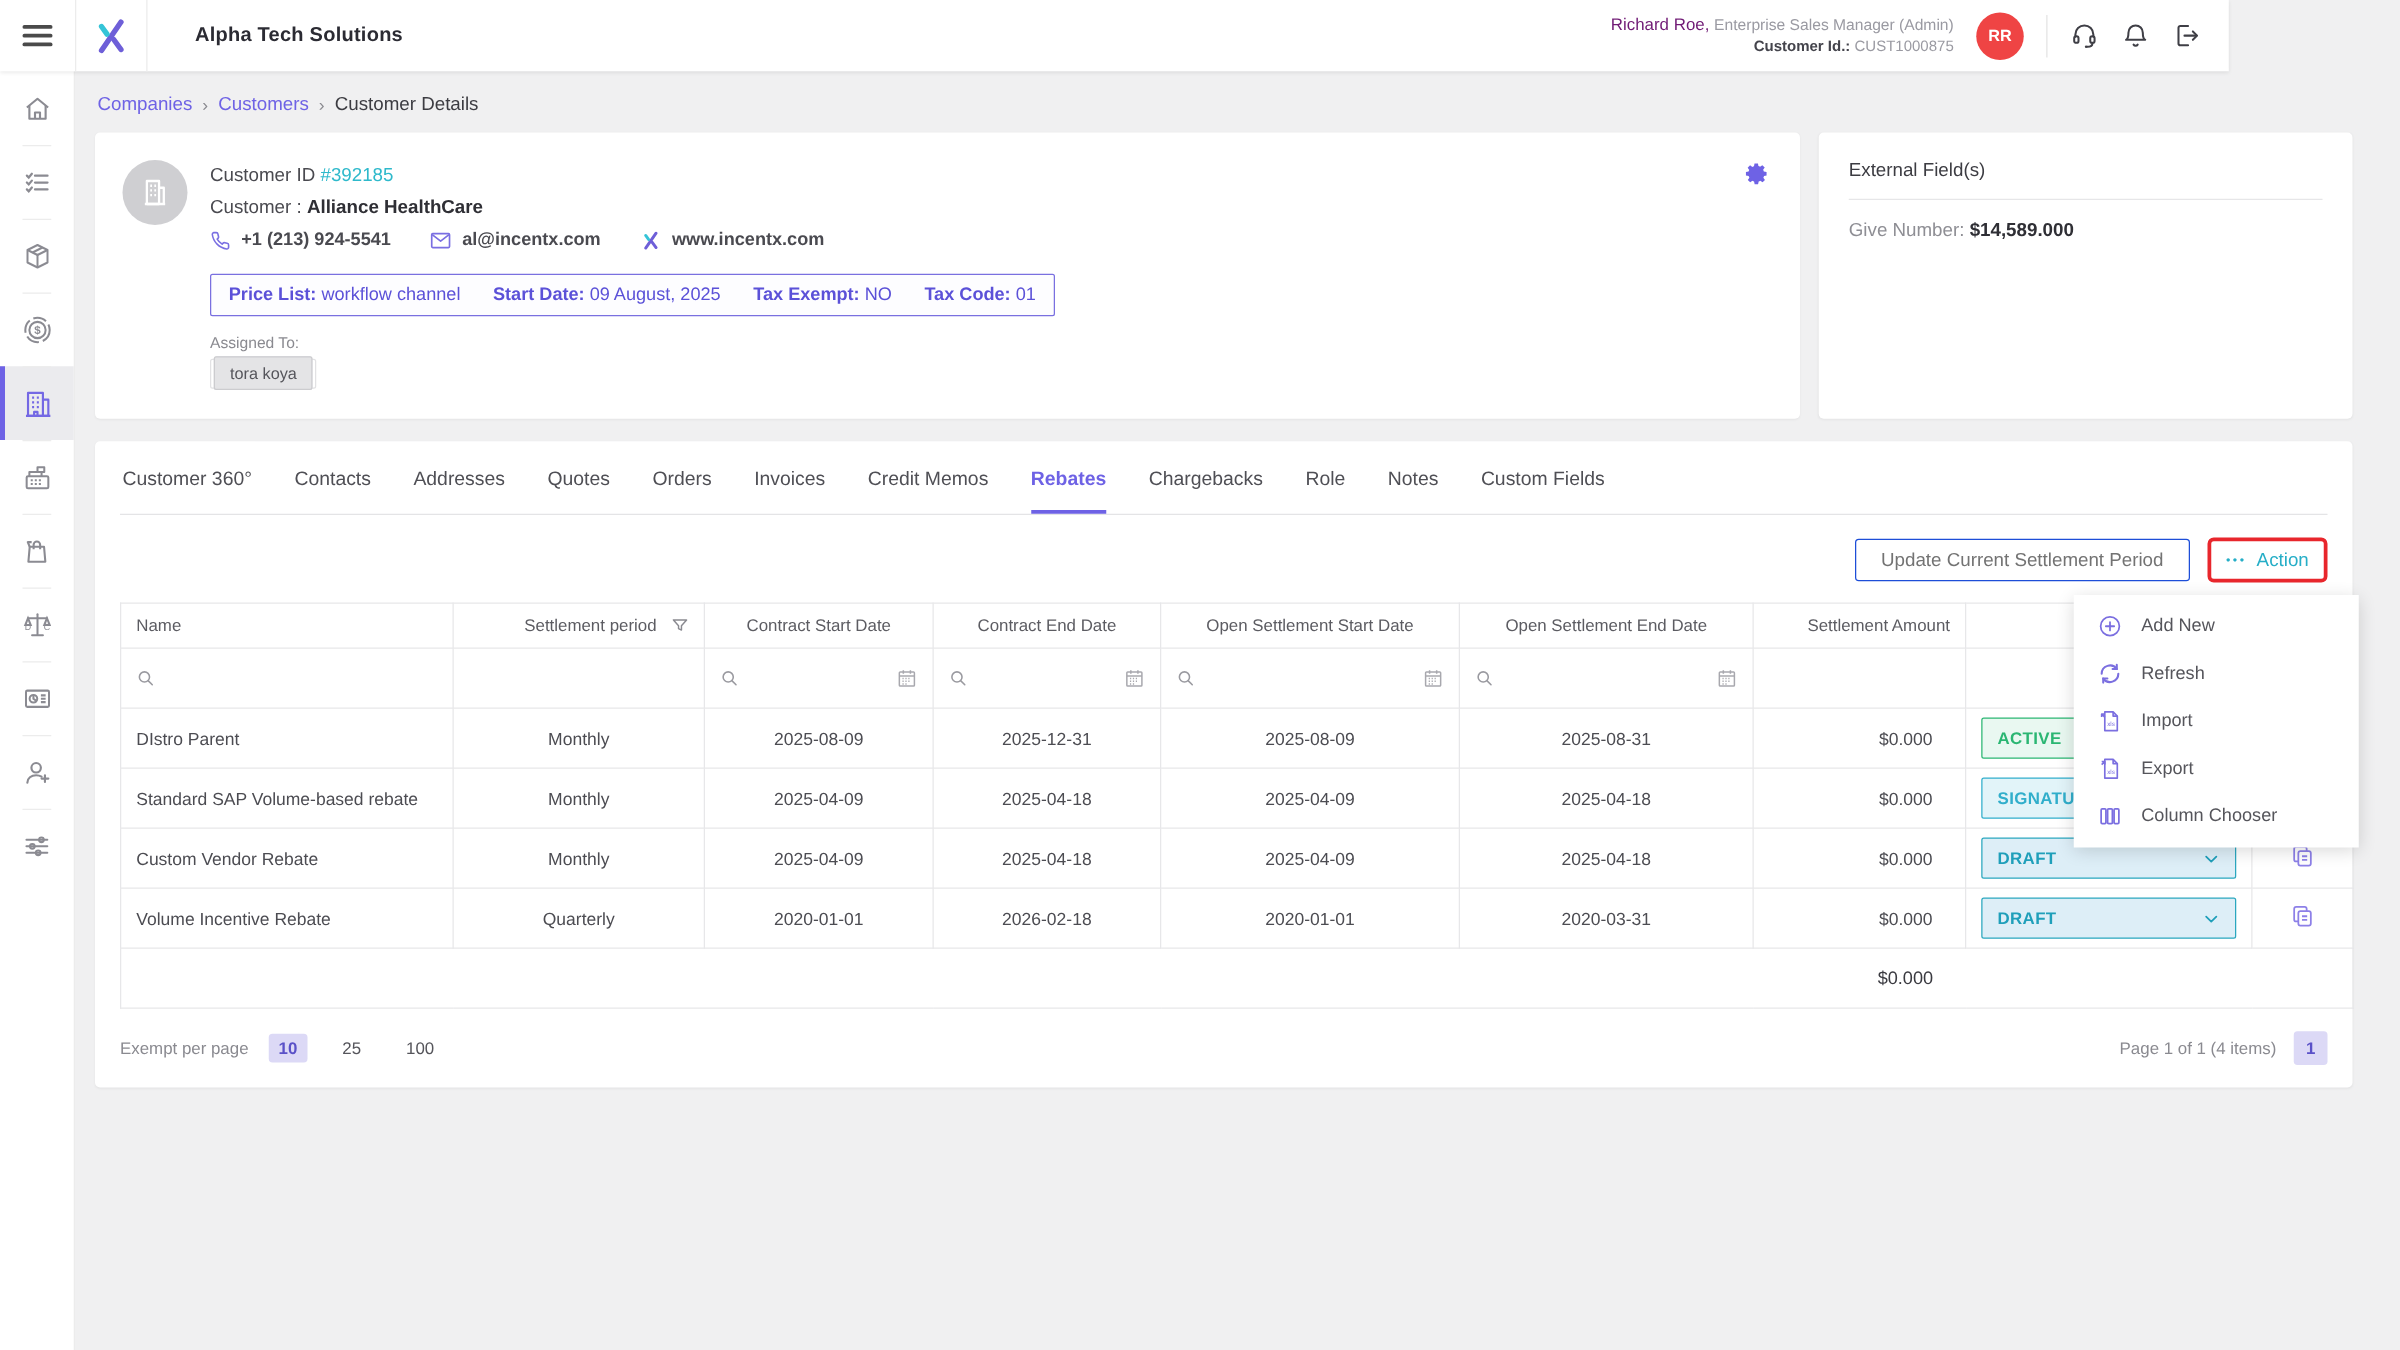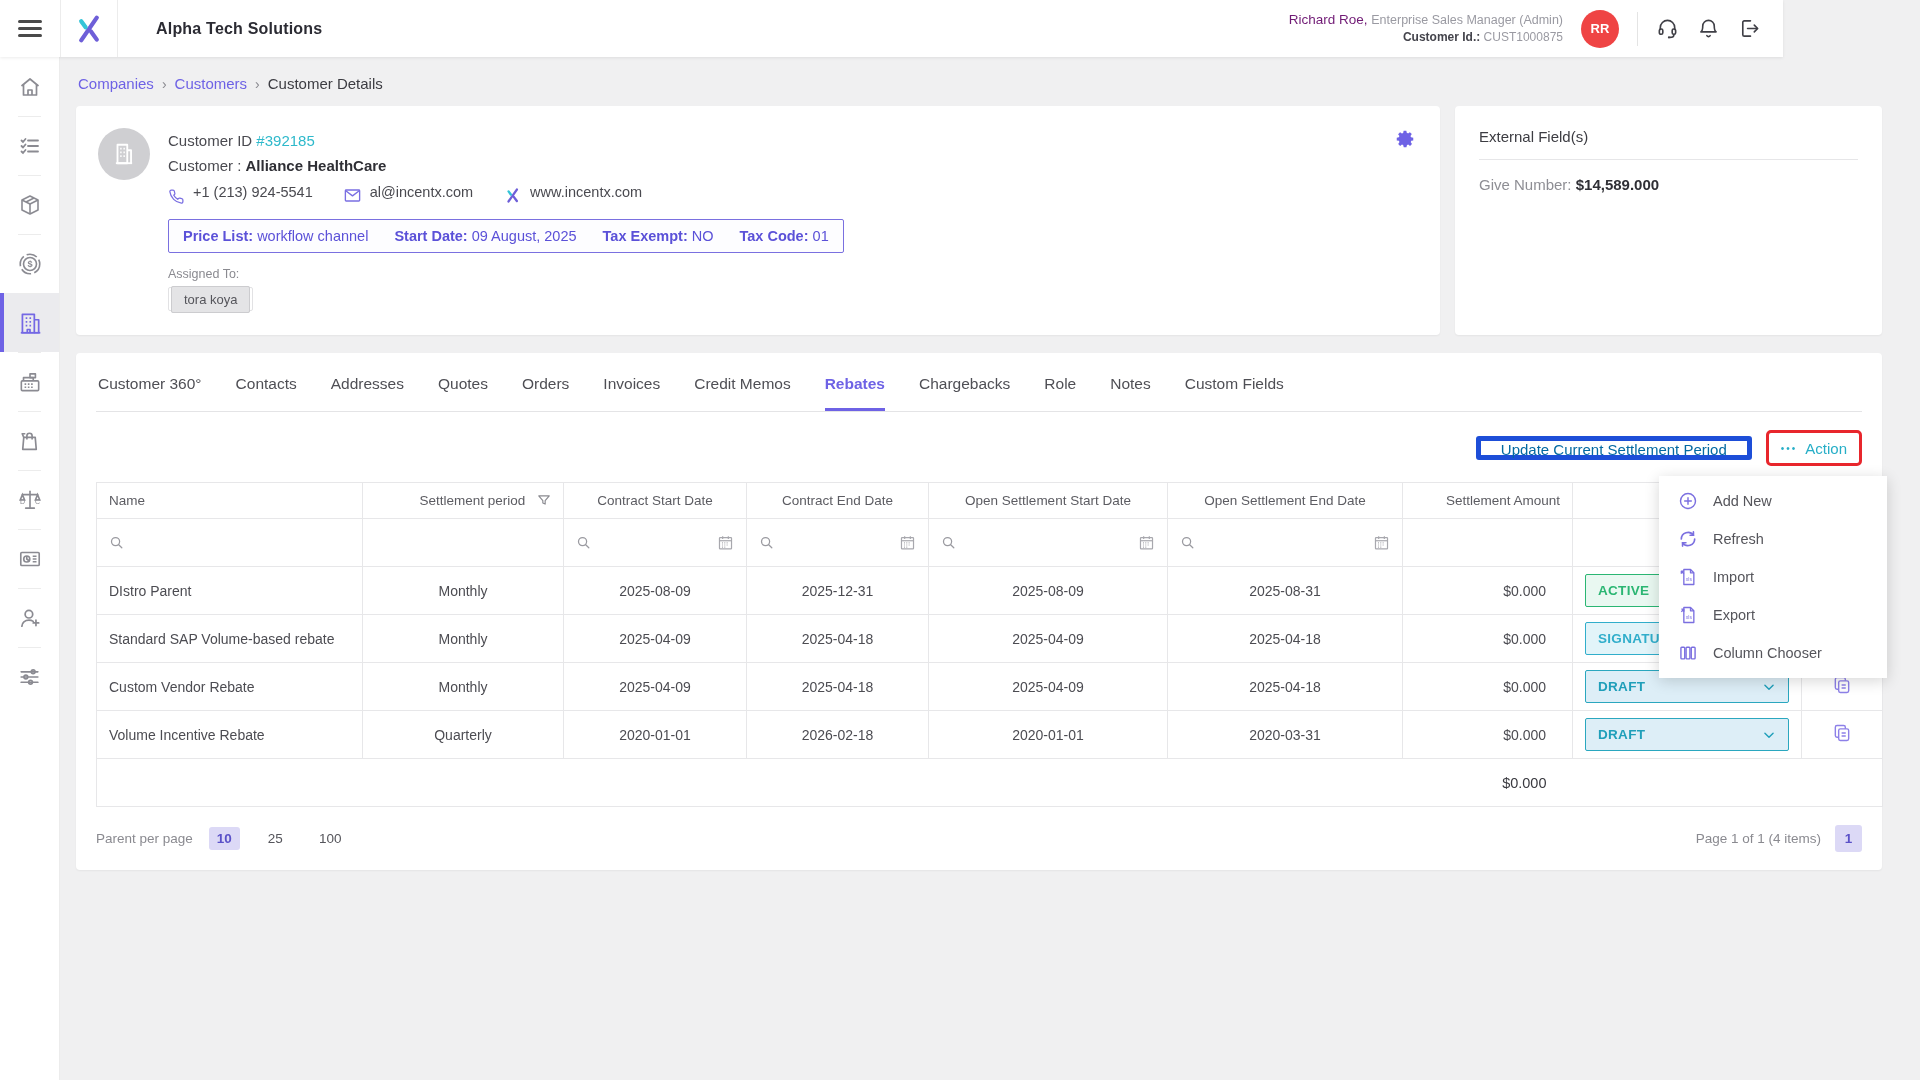--- a/index.html
+++ b/index.html
@@ -50,21 +50,21 @@
   .customer-card { flex:1; padding:22px 24px 24px 22px; position:relative; min-height:220px; }
   .external-card { width:427px; padding:22px 24px; min-height:220px; }
 
   .cust-head { display:flex; gap:18px; }
   .cust-avatar { width:52px; height:52px; border-radius:50%; background:#cfcfd2; display:flex;
                  align-items:center; justify-content:center; color:#fff; flex:0 0 52px; }
   .cust-lines { line-height:25px; font-size:15px; color:#4a4a50; }
   .cust-id-link { color:#2eb9cb; cursor:pointer; }
   .cust-name { font-weight:bold; color:#2f2f35; }
   .contact-row { display:flex; gap:30px; align-items:center; margin-top:2px; font-size:14.5px; color:#4a4a50; }
-  .contact-item { display:flex; align-items:flex-end; gap:8px; cursor:pointer; }
+  .contact-item { display:flex; align-items:center; gap:8px; cursor:pointer;font-weight:bold; }
   .contact-item .cicon { color:#7a6fe2; }
   .price-box { display:inline-flex; gap:26px; border:1px solid #7a70e0; border-radius:2px; background:#fdfdff;
                margin:14px 0 0 70px; padding:8px 14px; font-size:14.5px; color:#5b51d8; }
   .price-box b { font-weight:bold; }
   .assigned-label { margin:14px 0 6px 70px; font-size:12.5px; color:#8a8a90; }
   .chip-wrap { display:inline-block; margin-left:70px; border:1px solid #e2e2e4; background:#fff; padding:2px; border-radius:2px; }
   .chip { background:#e4e4e6; border:1px solid #cccccf; padding:5px 12px; font-size:13px; color:#55555b; border-radius:2px; }
   .gear-btn { position:absolute; top:22px; right:24px; color:#6e62e5; cursor:pointer; }
 
   .ext-title { font-size:15px; color:#3c3c42; padding-bottom:14px; border-bottom:1px solid #e6e6e8; }
@@ -73,21 +73,21 @@
   .ext-value { color:#2f2f35; font-weight:bold; }
 
   
   .main-panel { background:#fff; border-radius:4px; margin-top:18px; padding:16px 20px 18px 20px;
                 box-shadow:0 1px 2px rgba(0,0,0,.05); min-height:514px; position:relative; }
   .tabs { display:flex; gap:34px; border-bottom:1px solid #e4e4e6; padding:6px 2px 0 2px; }
   .tab { font-size:15.5px; color:#4f4f55; padding-bottom:15px; cursor:pointer; border-bottom:3px solid transparent; }
   .tab.active { color:#6e62e5; border-bottom-color:#6e62e5; font-weight:bold; }
 
   .toolbar { display:flex; justify-content:flex-end; align-items:center; gap:14px; margin:16px 0 14px 0; height:40px; }
-  .update-btn { border:5px solid #1d4ed8; color:#0369a1; background:#fff; font-size:15px; height:24px;
+  .update-btn { border:1px solid #1d4ed8; color:#737373; background:#fff; font-size:15px; height:34px;
                 padding:0 20px; border-radius:3px; cursor:pointer; font-family:inherit; }
   .red-highlight { border:3px solid #e8262c; border-radius:5px; padding:1px 4px; display:flex; align-items:center; }
   .action-btn { border:none; background:#fff; color:#26aec7; font-size:15px; height:28px; padding:0 8px;
                 cursor:pointer; display:flex; align-items:center; gap:8px; font-family:inherit; }
   .action-dots { font-size:10px; letter-spacing:2px; }
 
   
   table.grid { width:100%; border-collapse:collapse; table-layout:fixed; }
   .grid th, .grid td { border:1px solid #e7e7e9; font-weight:normal; }
   .grid thead th { font-size:13.5px; color:#5c5c62; height:36px; padding:0 12px; background:#fff; }
@@ -612,21 +612,21 @@
       <tfoot>
         <tr>
           <td colspan="6"></td>
           <td class="td-right total-amount">$0.000</td>
           <td colspan="2"></td>
         </tr>
       </tfoot>
     </table>
 
     <div class="table-footer">
-      <span>Parent per page</span>
+      <span>Exempt per page</span>
       <span class="rpp-options">
         <span class="rpp-opt selected">10</span>
         <span class="rpp-opt">25</span>
         <span class="rpp-opt">100</span>
       </span>
       <span class="pager">
         <span>Page 1 of 1 (4 items)</span>
         <span class="page-btn">1</span>
       </span>
     </div>

